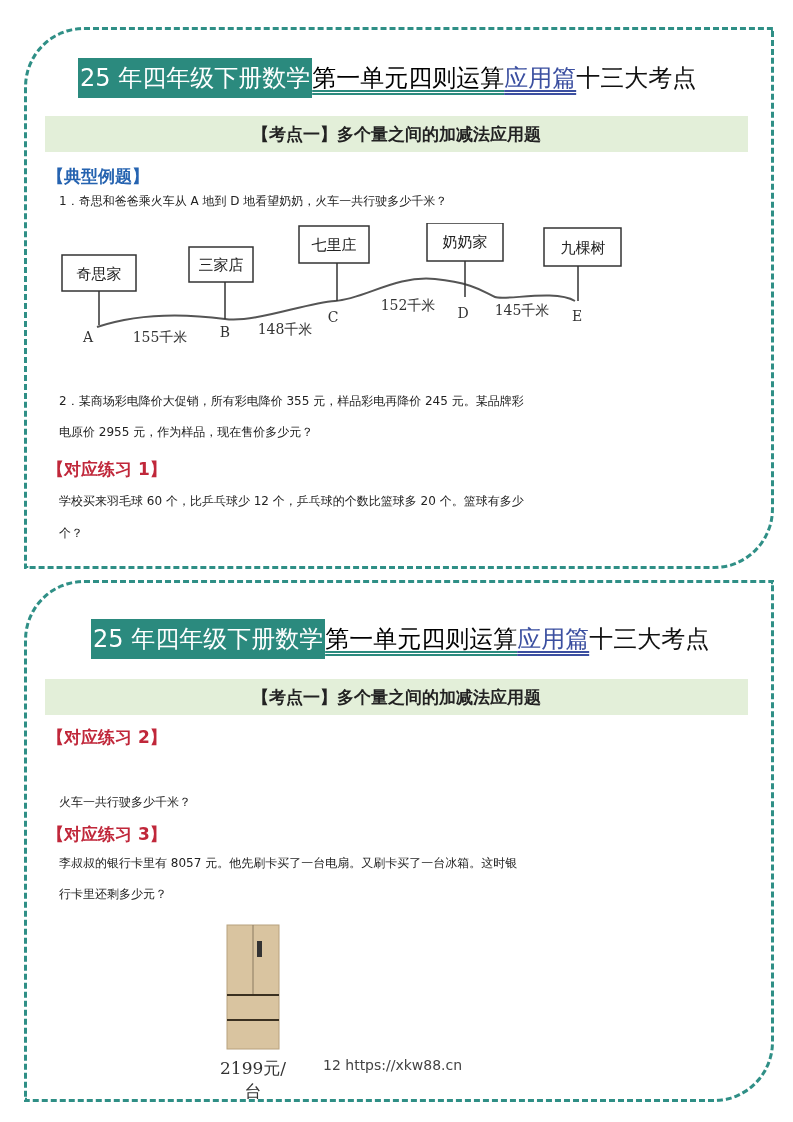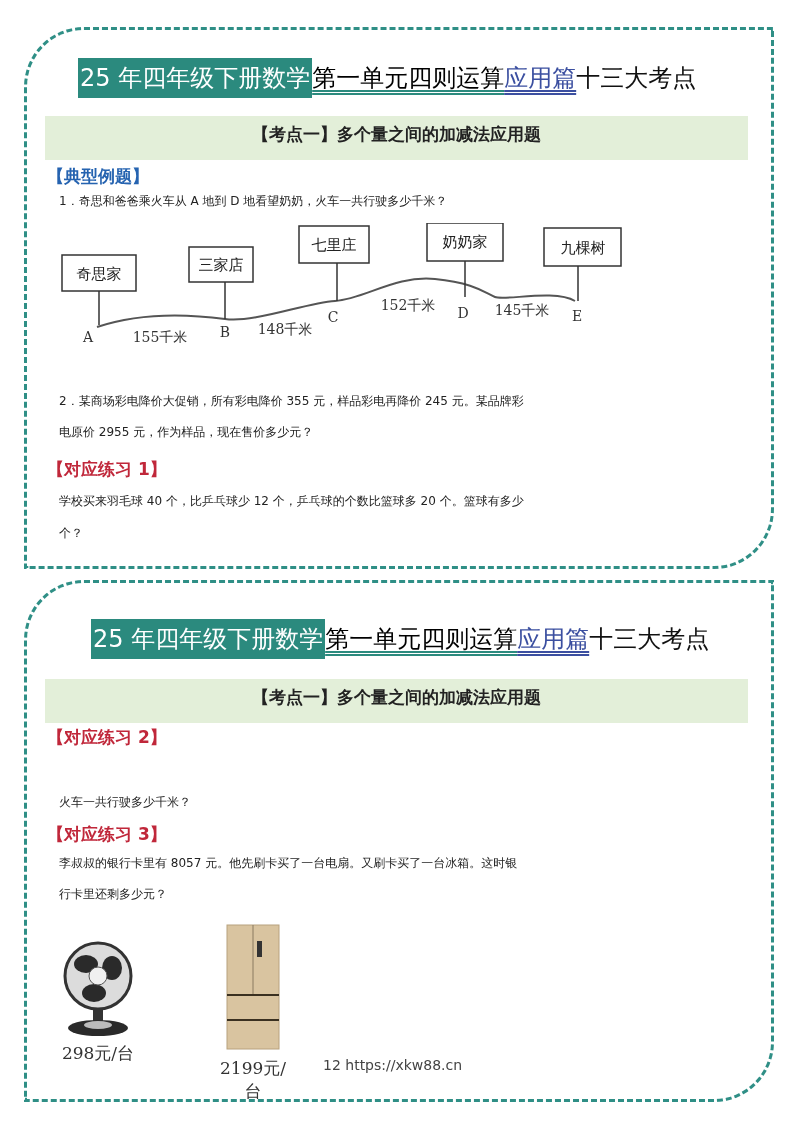--- a/index.html
+++ b/index.html
@@ -9,21 +9,21 @@
           border: 3px dashed #2f8f86; border-radius: 60px 0 60px 0; box-sizing: border-box; }
   .card.c1 { top: 27px; height: 542px; }
   .card.c2 { top: 580px; height: 522px; }
   .title { position: absolute; white-space: nowrap; font-size: 24px; line-height: 40px; height: 42px; }
   .card.c1 .title { left: 27px; top: 28px; }
   .card.c2 .title { left: 40px; top: 36px; }
   .t-hl { background: #2b8a7e; color: #ffffff; padding: 0 2px; display: inline-block; height: 40px; margin-left: 24px; }
   .t-green { color: #000000; text-decoration: underline double #2b8a7e; text-underline-offset: 4px; }
   .t-blue { color: #3b4fa0; text-decoration: underline double #3b4fa0; text-underline-offset: 4px; }
   .t-black { color: #111; }
-  .band { position: absolute; left: 18px; width: 703px; height: 44px; background: #e3efd9;
+  .band { position: absolute; left: 18px; width: 703px; height: 36px; background: #e3efd9;
           text-align: center; font-size: 17px; line-height: 36px; color: #222; font-weight: bold; }
   .card.c1 .band { top: 86px; }
   .card.c2 .band { top: 96px; }
   .lbl-blue { position: absolute; color: #2563b0; font-size: 17px; font-weight: bold; margin-top: 7px; }
   .lbl-red  { position: absolute; color: #c0273a; font-size: 17px; font-weight: bold; }
   .para { position: absolute; left: 32px; width: 706px; font-size: 12px; line-height: 31px; color: #222; }
   .diagram { position: absolute; left: 28px; top: 193px; width: 590px; height: 120px; }
   .diagram svg { width: 590px; height: 120px; }
   .prod { position: absolute; text-align: center; }
   .price { font-family: "DejaVu Serif", "Liberation Serif", serif; font-size: 17px; color: #333; }
@@ -76,50 +76,37 @@
         <text x="353" y="87">152千米</text>
         <text x="467" y="92">145千米</text>
       </g>
     </svg>
   </div>
 
   <div class="para" style="top:356px;">2．某商场彩电降价大促销，所有彩电降价 355 元，样品彩电再降价 245 元。某品牌彩</div>
   <div class="para" style="top:387px;">电原价 2955 元，作为样品，现在售价多少元？</div>
 
   <div class="lbl-red" style="left:20px; top:428px;">【对应练习 1】</div>
-  <div class="para" style="top:456px;">学校买来羽毛球 40 个，比乒乓球少 12 个，乒乓球的个数比篮球多 20 个。篮球有多少</div>
+  <div class="para" style="top:456px;">学校买来羽毛球 60 个，比乒乓球少 12 个，乒乓球的个数比篮球多 20 个。篮球有多少</div>
   <div class="para" style="top:488px;">个？</div>
 </div>
 
 <div class="card c2">
   <div class="title">
     <span class="t-hl">25 年四年级下册数学</span><span class="t-green">第一单元四则运算</span><span class="t-blue">应用篇</span><span class="t-black">十三大考点</span>
   </div>
   <div class="band">【考点一】多个量之间的加减法应用题</div>
 
   <div class="lbl-red" style="left:20px; top:143px;">【对应练习 2】</div>
   <div class="para" style="top:204px;">火车一共行驶多少千米？</div>
 
   <div class="lbl-red" style="left:20px; top:240px;">【对应练习 3】</div>
   <div class="para" style="top:265px;">李叔叔的银行卡里有 8057 元。他先刷卡买了一台电扇。又刷卡买了一台冰箱。这时银</div>
   <div class="para" style="top:296px;">行卡里还剩多少元？</div>
 
-  <div class="prod" style="left:26px; top:355px; width:90px;">
-    <svg width="80" height="100" viewBox="0 0 80 100">
-      <circle cx="40" cy="38" r="33" fill="#dcdcdc" stroke="#333" stroke-width="3"></circle>
-      <ellipse cx="28" cy="26" rx="12" ry="9" fill="#2a2a2a"></ellipse>
-      <ellipse cx="54" cy="30" rx="10" ry="12" fill="#2a2a2a"></ellipse>
-      <ellipse cx="36" cy="55" rx="12" ry="9" fill="#2a2a2a"></ellipse>
-      <circle cx="40" cy="38" r="9" fill="#f0f0f0" stroke="#555"></circle>
-      <rect x="35" y="70" width="10" height="14" fill="#333"></rect>
-      <ellipse cx="40" cy="90" rx="30" ry="8" fill="#2a2a2a"></ellipse>
-      <ellipse cx="40" cy="87" rx="14" ry="4" fill="#bbb"></ellipse>
-    </svg>
-    <div class="price">298元/台</div>
-  </div>
 
   <div class="prod" style="left:186px; top:340px; width:80px;">
     <svg width="56" height="130" viewBox="0 0 56 130">
       <rect x="2" y="2" width="52" height="124" fill="#d9c4a0" stroke="#b8a27e"></rect>
       <line x1="28" y1="2" x2="28" y2="72" stroke="#8a7a60" stroke-width="1"></line>
       <rect x="32" y="18" width="5" height="16" fill="#333"></rect>
       <line x1="2" y1="72" x2="54" y2="72" stroke="#3a3020" stroke-width="2"></line>
       <line x1="2" y1="97" x2="54" y2="97" stroke="#3a3020" stroke-width="2"></line>
     </svg>
     <div class="price">2199元/台</div>

